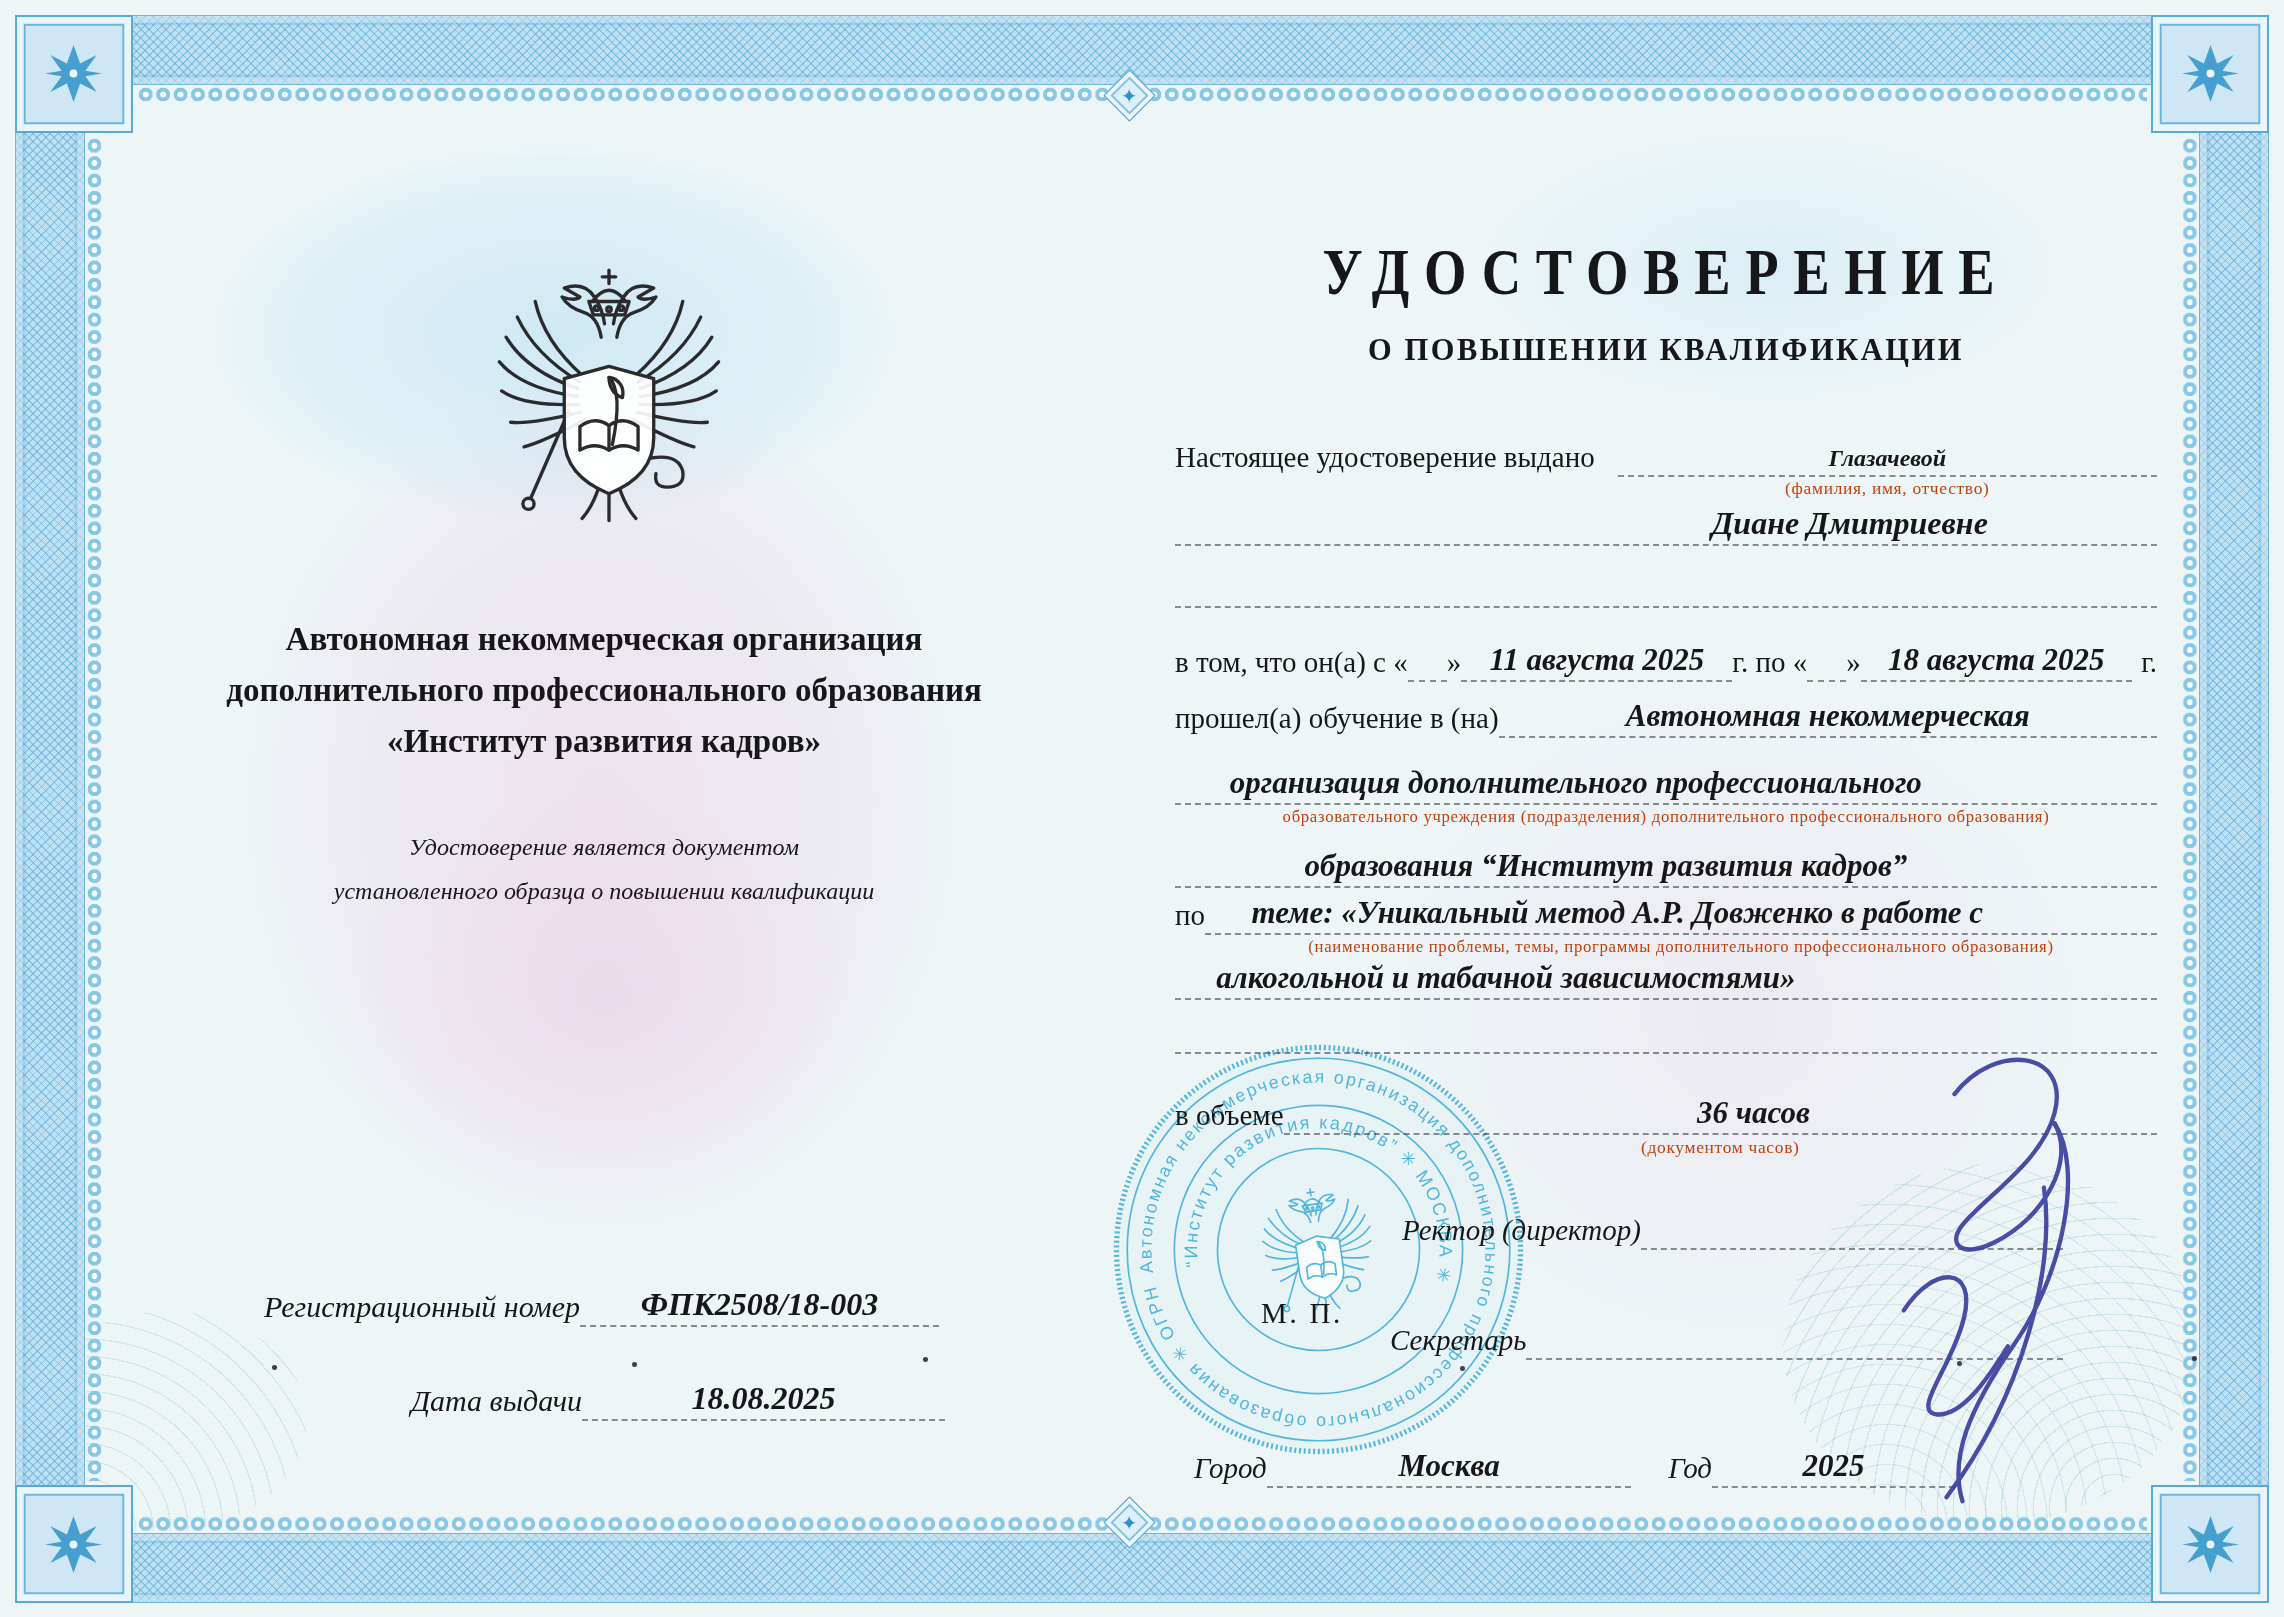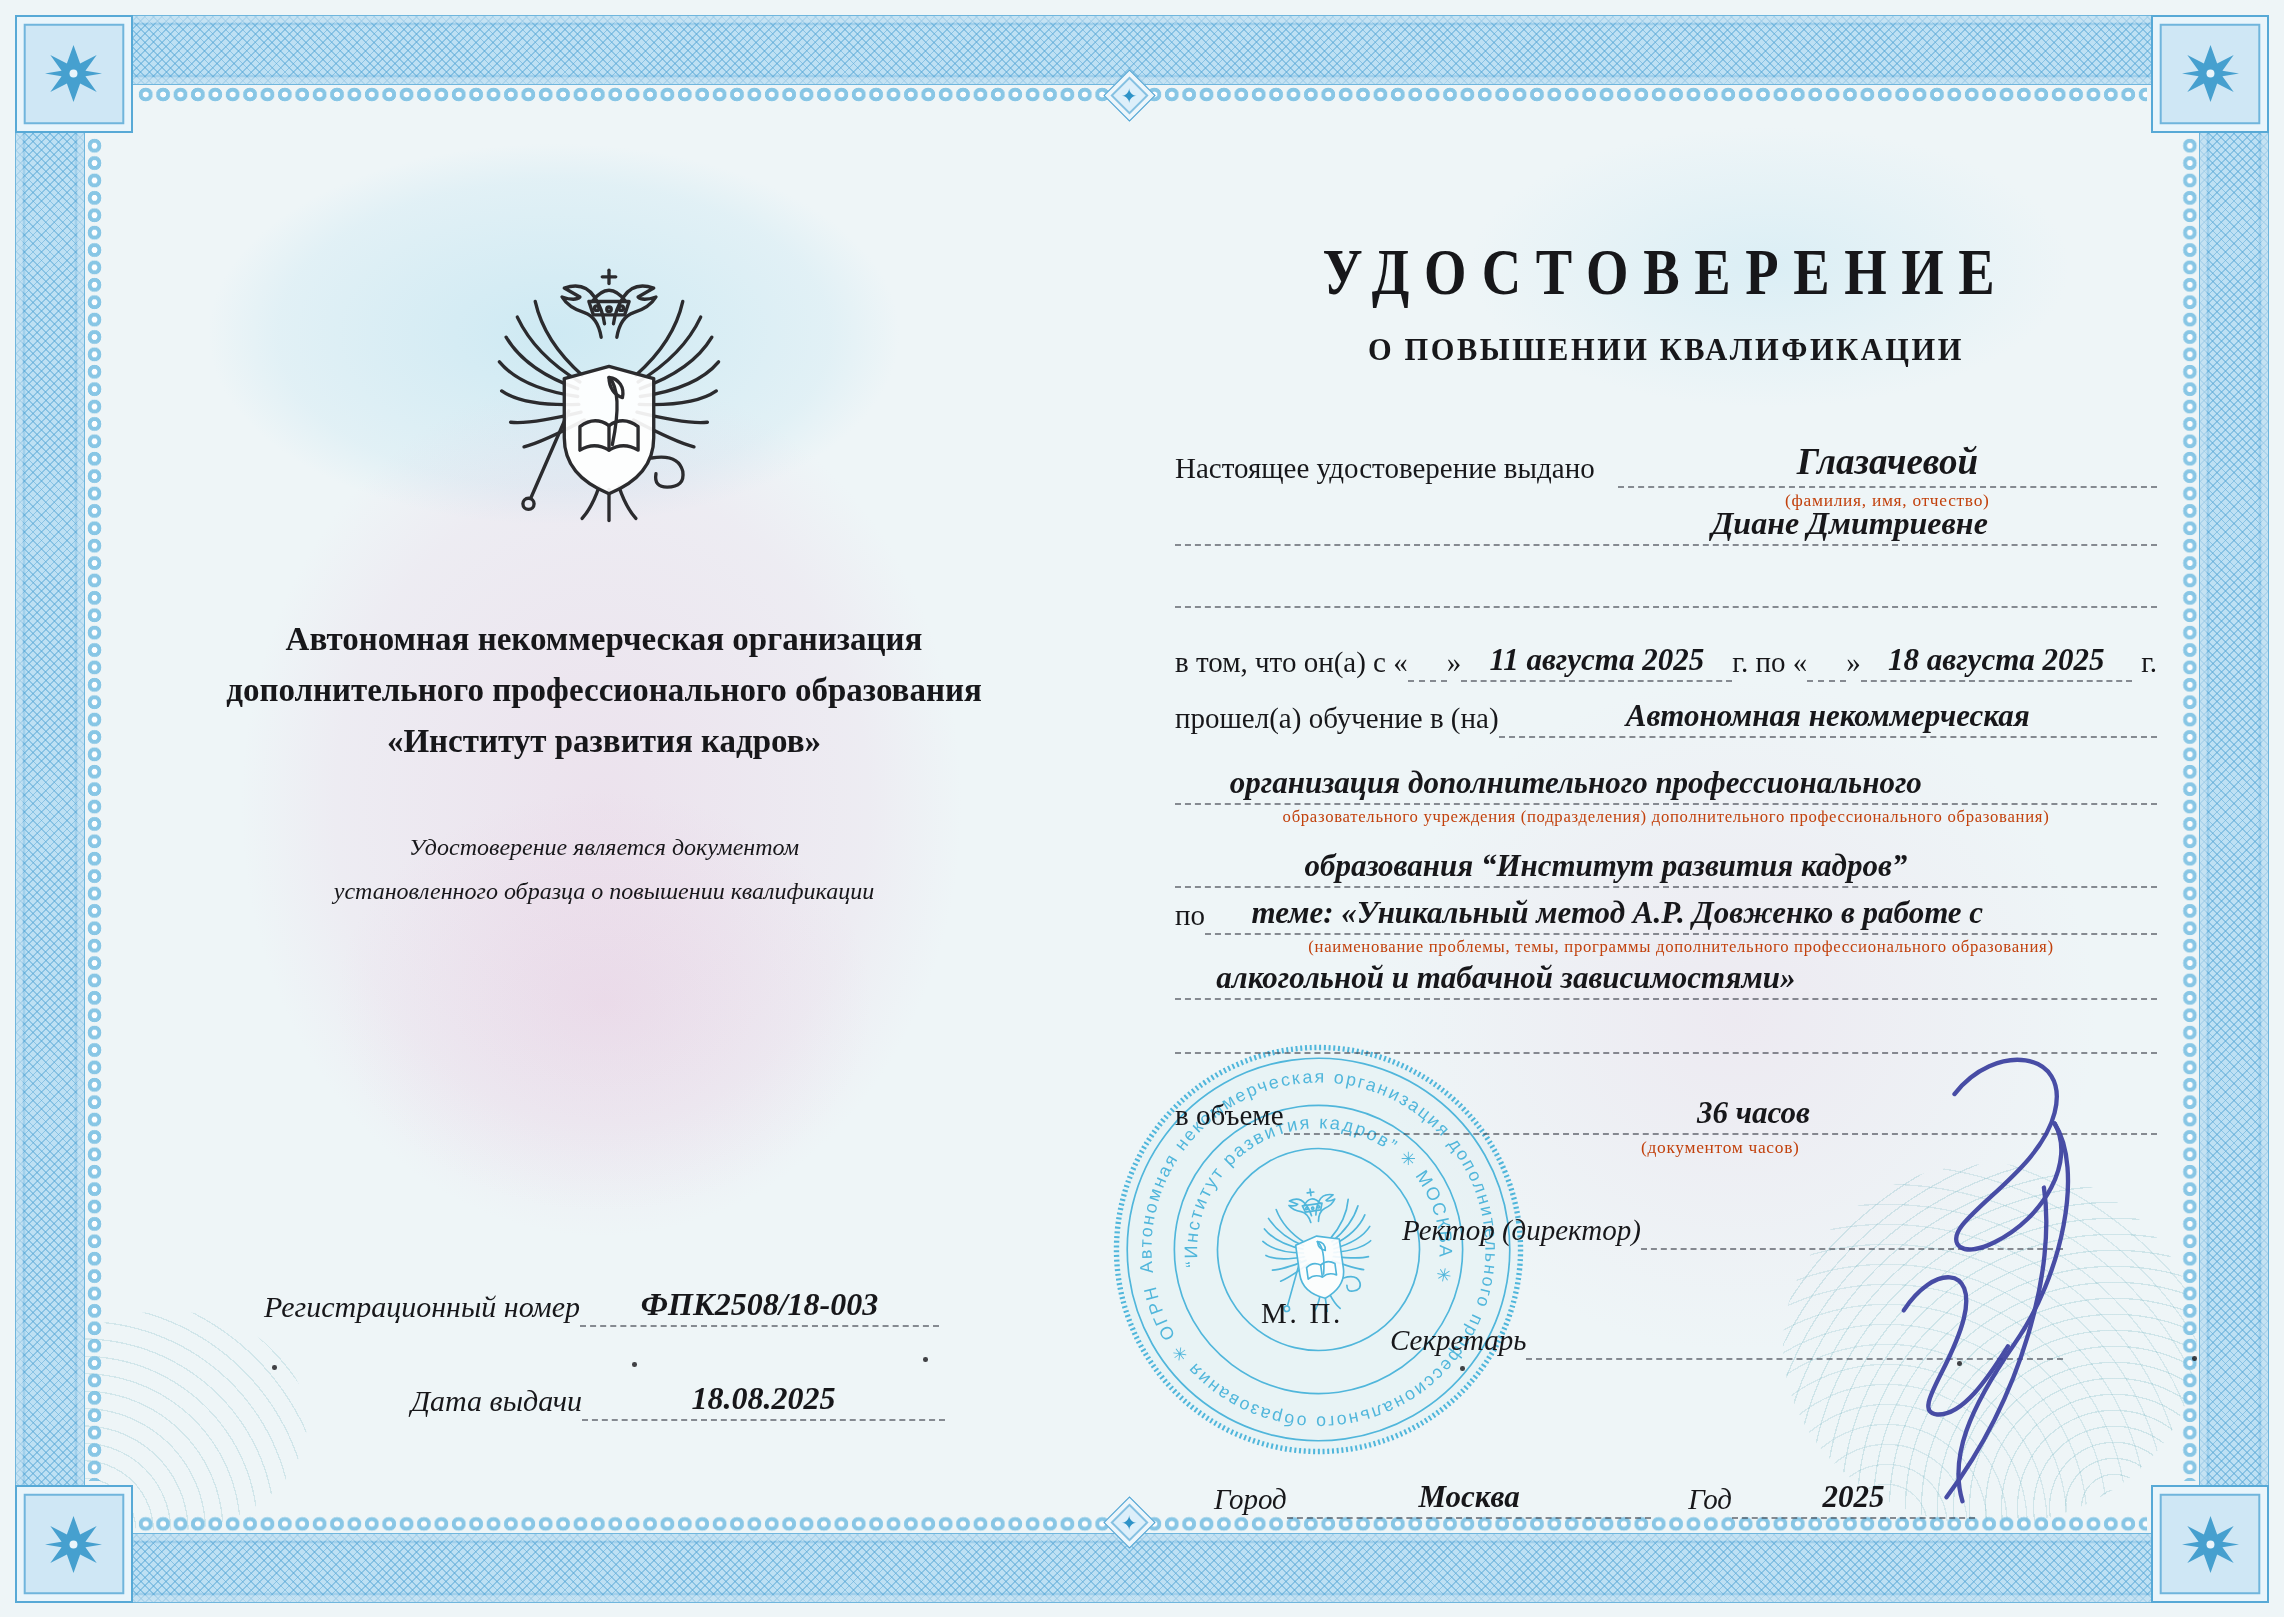--- a/index.html
+++ b/index.html
@@ -237,21 +237,21 @@
   <div class="dot" style="left:1460px;top:1366px;"></div>
   <div class="dot" style="left:1957px;top:1361px;"></div>
   <div class="dot" style="left:2192px;top:1356px;"></div>
 
   <div class="r-title">УДОСТОВЕРЕНИЕ</div>
   <div class="r-sub">О ПОВЫШЕНИИ КВАЛИФИКАЦИИ</div>
 
   <div class="row rrow" style="top:441px;gap:23px;">
     <span class="lbl">Настоящее удостоверение выдано</span>
     <span class="fill">
-      <span class="val" style="font-size:37px;">Глазачевой</span>
+      <span class="val" style="font-size:24px;">Глазачевой</span>
       <span class="cap">(фамилия, имя, отчество)</span>
     </span>
   </div>
 
   <div class="row rrow" style="top:505px;">
     <span class="fill">
       <span class="val" style="font-size:32px;padding-left:374px;">Диане Дмитриевне</span>
     </span>
   </div>
 
@@ -324,21 +324,21 @@
   <div class="row" style="left:1402px;top:1214px;width:661px;">
     <span class="lbl it" style="font-size:29px;">Ректор (директор)</span>
     <span class="fill"></span>
   </div>
 
   <div class="row" style="left:1390px;top:1324px;width:673px;">
     <span class="lbl it" style="font-size:29px;">Секретарь</span>
     <span class="fill"></span>
   </div>
 
-  <div class="row" style="left:1194px;top:1479px;width:761px;margin-left:20px;">
+  <div class="row" style="left:1194px;top:1448px;width:761px;">
     <span class="lbl it" style="font-size:29px;">Город</span>
     <span class="fill" style="flex:1.5;">
       <span class="val">Москва</span>
     </span>
     <span class="lbl it" style="font-size:29px;margin-left:37px;">Год</span>
     <span class="fill" style="flex:1;">
       <span class="val">2025</span>
     </span>
   </div>
 

